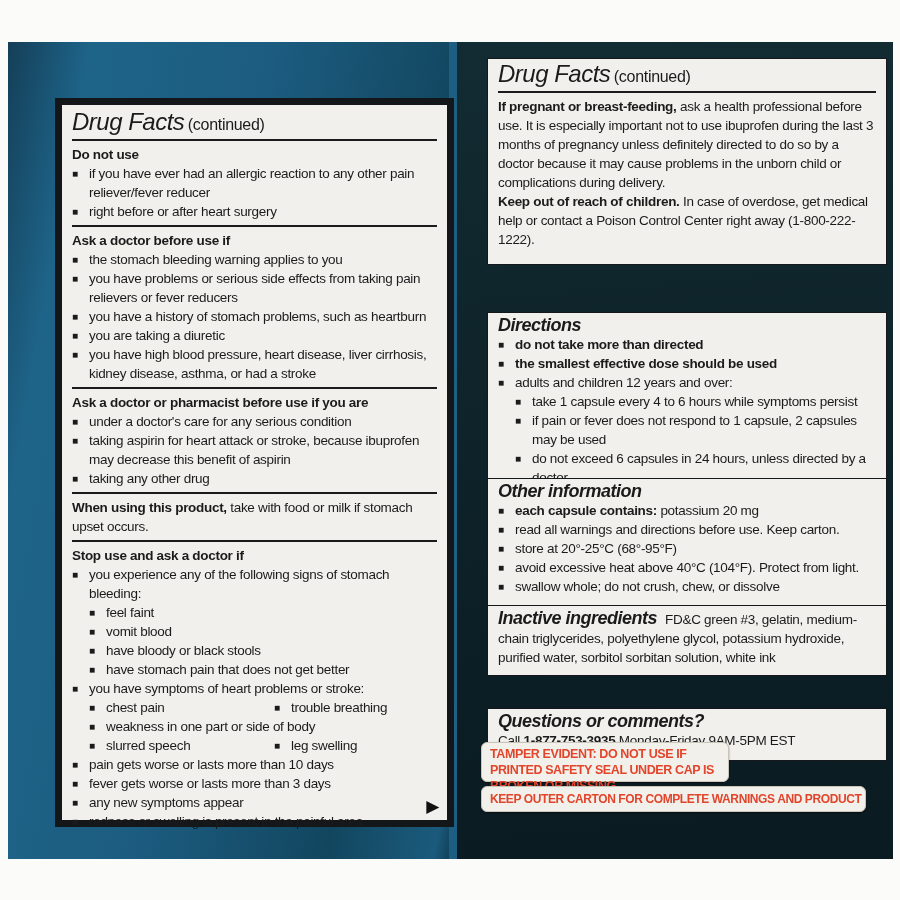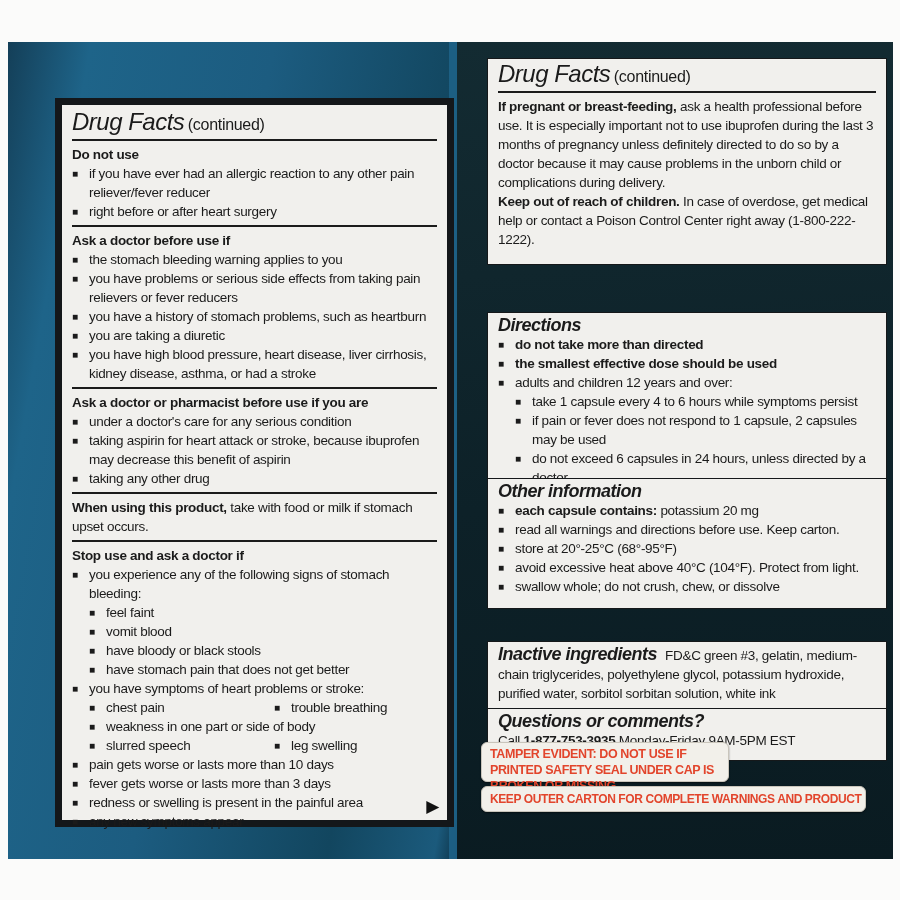--- a/index.html
+++ b/index.html
@@ -93,22 +93,22 @@
             <div class="b1">trouble breathing</div>
           </div>
           <div class="b1">weakness in one part or side of body</div>
           <div class="subrow">
             <div class="b1 col1">slurred speech</div>
             <div class="b1">leg swelling</div>
           </div>
         </div>
         <div class="b1">pain gets worse or lasts more than 10 days</div>
         <div class="b1">fever gets worse or lasts more than 3 days</div>
+        <div class="b1">any new symptoms appear</div>
         <div class="b1">redness or swelling is present in the painful area</div>
-        <div class="b1">any new symptoms appear</div>
 
         <div class="arrow">▶</div>
       </div>
     </div>
 
     <div class="rbox" style="top:16px;height:207px;">
       <div class="df-head">
         <span class="df-title">Drug Facts</span>
         <span class="df-cont">(continued)</span>
       </div>
@@ -135,21 +135,21 @@
 
     <div class="rbox" style="top:436px;height:131px;">
       <div class="big-h">Other information</div>
       <div class="b1"><span class="bold">each capsule contains:</span><span> potassium 20 mg</span></div>
       <div class="b1">read all warnings and directions before use. Keep carton.</div>
       <div class="b1">store at 20°-25°C (68°-95°F)</div>
       <div class="b1">avoid excessive heat above 40°C (104°F). Protect from light.</div>
       <div class="b1">swallow whole; do not crush, chew, or dissolve</div>
     </div>
 
-    <div class="rbox" style="top:563px;height:71px;margin-top:36px;">
+    <div class="rbox" style="top:563px;height:71px;">
       <span class="big-h inline">Inactive ingredients</span><span>FD&amp;C green #3, gelatin, medium-chain triglycerides, polyethylene glycol, potassium hydroxide, purified water, sorbitol sorbitan solution, white ink</span>
     </div>
 
     <div class="rbox" style="top:666px;height:53px;">
       <div class="big-h">Questions or comments?</div>
       <div>
         <span>Call </span><span class="bold">1-877-753-3935</span><span> Monday-Friday 9AM-5PM EST</span>
       </div>
     </div>
 

